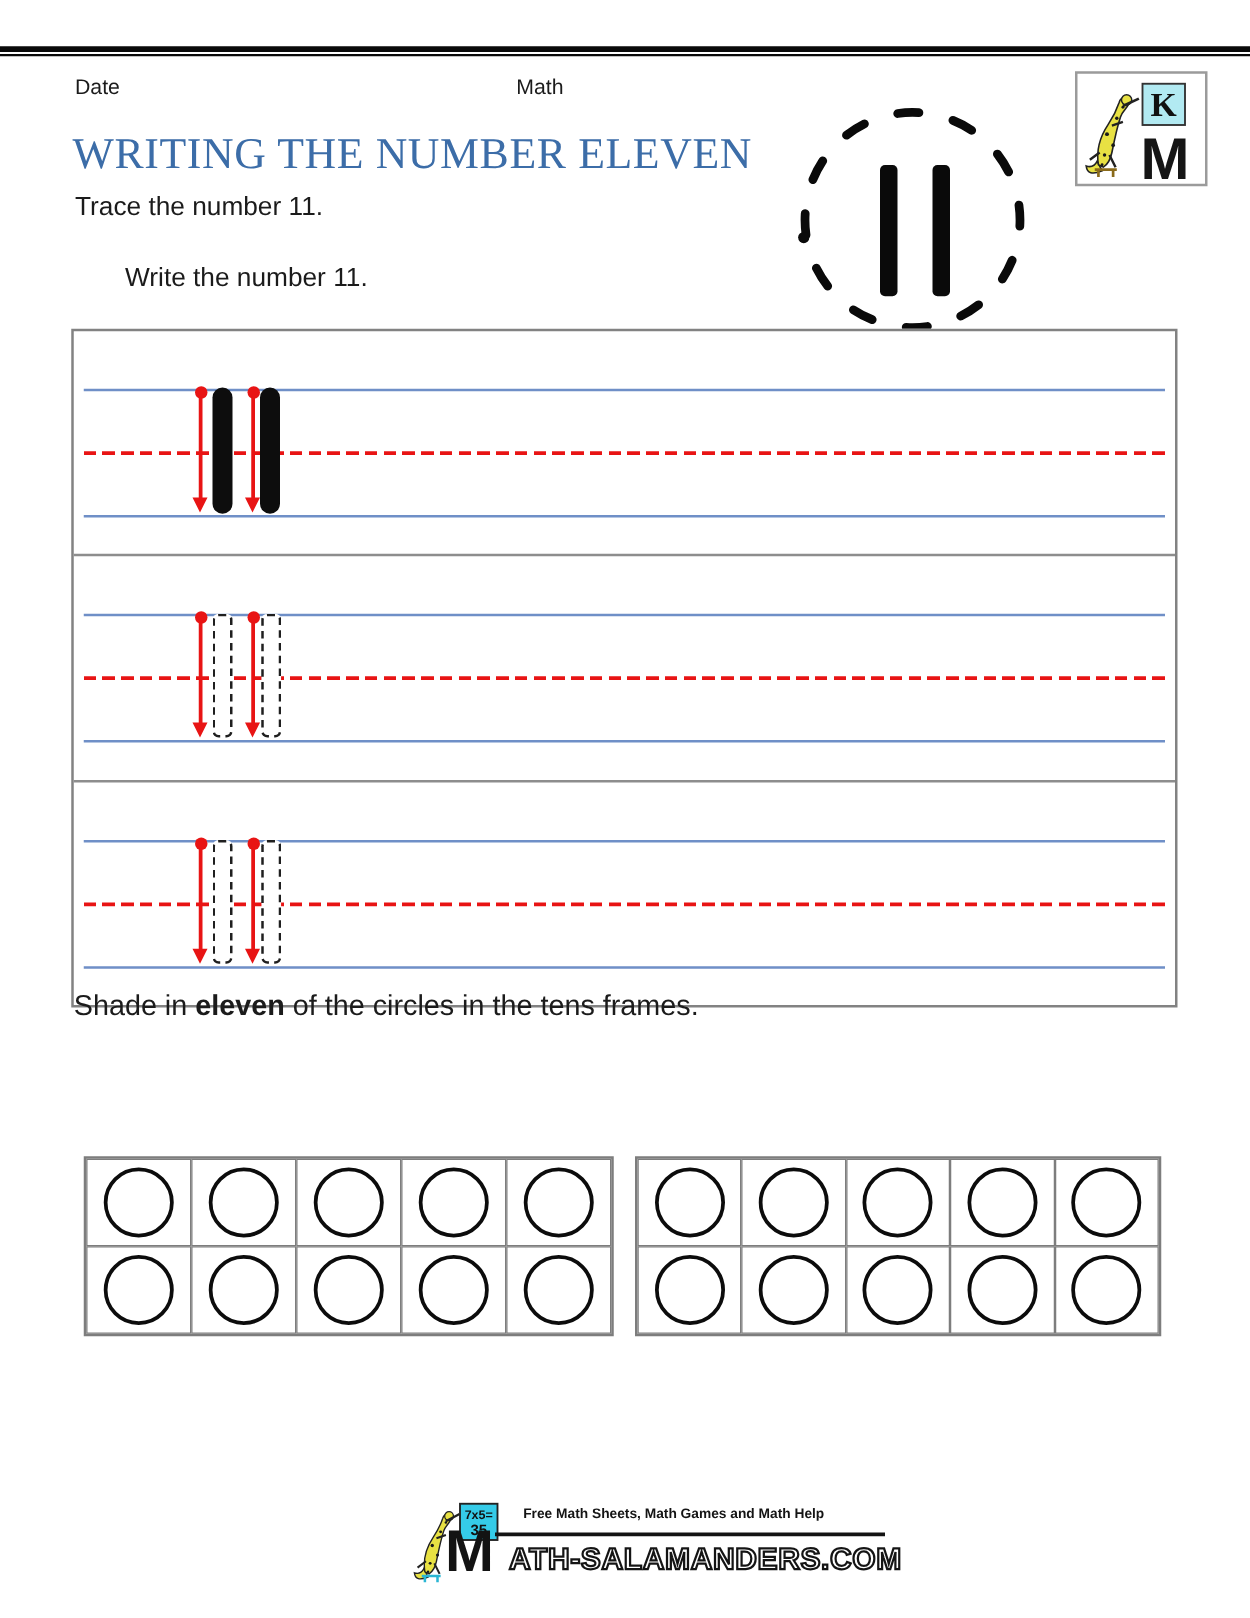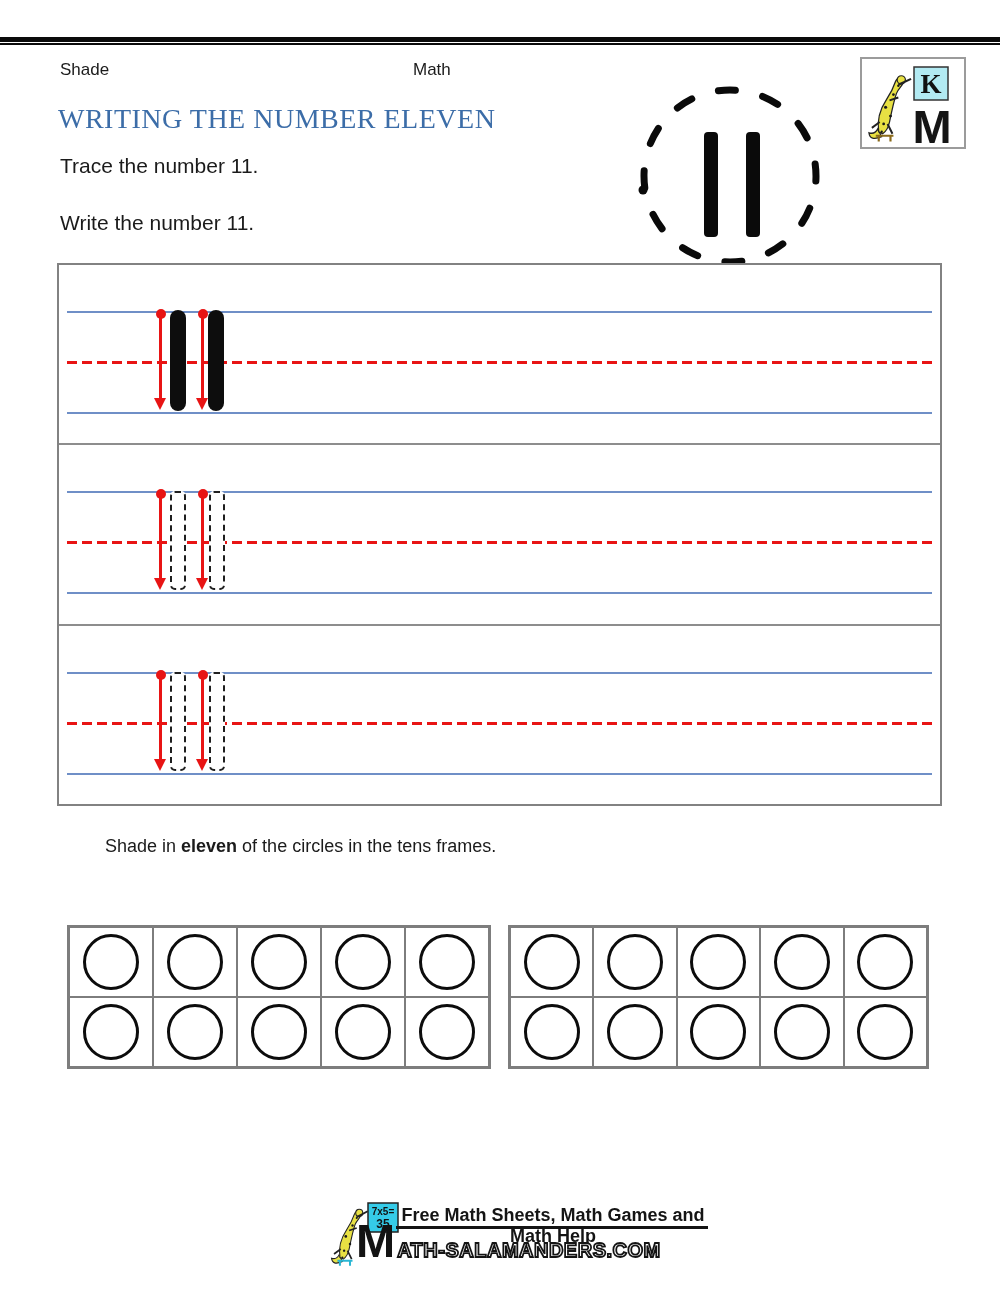--- a/index.html
+++ b/index.html
@@ -7,25 +7,25 @@
         font-family:"Liberation Sans",sans-serif;color:#1b1b1b;}
 
   
   .top-rule{position:absolute;left:0;top:37px;width:1000px;height:8px;
     background:linear-gradient(#0a0a0a 0,#0a0a0a 5px,#ffffff 5px,#ffffff 6px,#0a0a0a 6px,#0a0a0a 8px);}
 
   .name-label{position:absolute;left:60px;top:60px;font-size:17px;}
   .date-label{position:absolute;left:413px;top:60px;font-size:17px;}
 
   .title{position:absolute;left:58px;top:103px;font-family:"Liberation Serif",serif;
-         font-size:28px;color:#3c6da8;letter-spacing:.5px;white-space:nowrap;text-align:right;}
+         font-size:35px;color:#3c6da8;letter-spacing:.5px;white-space:nowrap;text-align:right;}
 
   .instr{position:absolute;left:60px;font-size:21px;}
   .instr.trace{top:154px;}
-  .instr.write{top:211px;}
+  .instr.write{top:211px;margin-left:40px;}
 
   .preview{position:absolute;left:629px;top:82px;}
 
   .corner-logo{position:absolute;left:860px;top:57px;width:106px;height:92px;
     border:2px solid #9b9b9b;box-sizing:border-box;background:#fff;}
 
   
   .practice-box{position:absolute;left:57px;top:263px;width:885px;height:543px;
     border:2px solid #828282;box-sizing:border-box;background:#fff;
     display:flex;flex-direction:column;}
@@ -47,51 +47,51 @@
     border-left:6.5px solid transparent;border-right:6.5px solid transparent;border-top:12px solid #e81414;}
 
   .bar{position:absolute;top:45px;width:16px;height:101px;background:#0d0d0d;border-radius:8px;}
   .bar.b1{left:111px;}
   .bar.b2{left:149px;}
   .drect{position:absolute;top:46px;width:16px;height:99px;box-sizing:border-box;
     border:2px dashed #1f1f1f;border-radius:5px;background:#fff;}
   .drect.d1{left:111px;}
   .drect.d2{left:150px;}
 
-  .shade-line{position:absolute;left:59px;top:836px;font-size:18px;margin-left:46px;}
+  .shade-line{position:absolute;left:59px;top:791px;font-size:23px;}
   .shade-line b{font-weight:bold;}
 
   .tframe{position:absolute;top:925px;height:144px;display:grid;
     grid-template-columns:repeat(5,1fr);grid-template-rows:1fr 1fr;
     border:2px solid #7d7d7d;box-sizing:border-box;background:#fff;}
   .tframe.f1{left:67px;width:424px;}
   .tframe.f2{left:508px;width:421px;}
   .tcell{border:1px solid #7d7d7d;display:flex;align-items:center;justify-content:center;}
   .tcircle{width:50px;height:50px;border:3px solid #0c0c0c;border-radius:50%;background:#fff;}
 
   
   .footer-salamander{position:absolute;left:329px;top:1198px;}
-  .footer-tagline{position:absolute;left:397px;top:1205px;width:312px;text-align:center;
-    font-size:18px;font-weight:bold;color:#141414;}
+  .footer-tagline{position:absolute;left:383px;top:1205px;width:312px;text-align:center;
+    font-size:11px;font-weight:bold;color:#141414;}
   .footer-rule{position:absolute;left:396px;top:1226px;width:312px;height:3px;background:#141414;}
   .wordmark{position:absolute;left:356px;top:1219px;display:flex;align-items:flex-end;white-space:nowrap;}
   .wordmark .wm-initial{font-size:47px;line-height:.92;font-weight:900;color:#131313;
     font-family:"Liberation Sans",sans-serif;}
-  .wordmark .wm-rest{font-size:20px;line-height:1;font-weight:bold;color:#ffffff;
-    -webkit-text-stroke:1.8px #141414;letter-spacing:.5px;margin-left:2px;margin-bottom:2px;
+  .wordmark .wm-rest{font-size:24px;line-height:1;font-weight:bold;color:#ffffff;
+    -webkit-text-stroke:1.8px #141414;letter-spacing:.5px;margin-left:12px;margin-bottom:2px;
     font-family:"Liberation Sans",sans-serif;}
 </style>
 </head>
 <body>
 
 <div class="page">
 
   <div class="top-rule"></div>
 
-  <div class="name-label">Shade</div>
+  <div class="name-label">Date</div>
   <div class="date-label">Math</div>
 
   <div class="title">WRITING THE NUMBER ELEVEN</div>
 
   <div class="instr trace">Trace the number 11.</div>
   <div class="instr write">Write the number 11.</div>
 
   <svg class="preview" width="202" height="188" viewBox="0 0 202 188">
     <circle cx="101" cy="94" r="86" fill="none" stroke="#0a0a0a" stroke-width="7" stroke-dasharray="17 28" stroke-linecap="round" transform="rotate(-8 101 94)"></circle>
     <circle cx="14" cy="108" r="4.5" fill="#0a0a0a"></circle>

